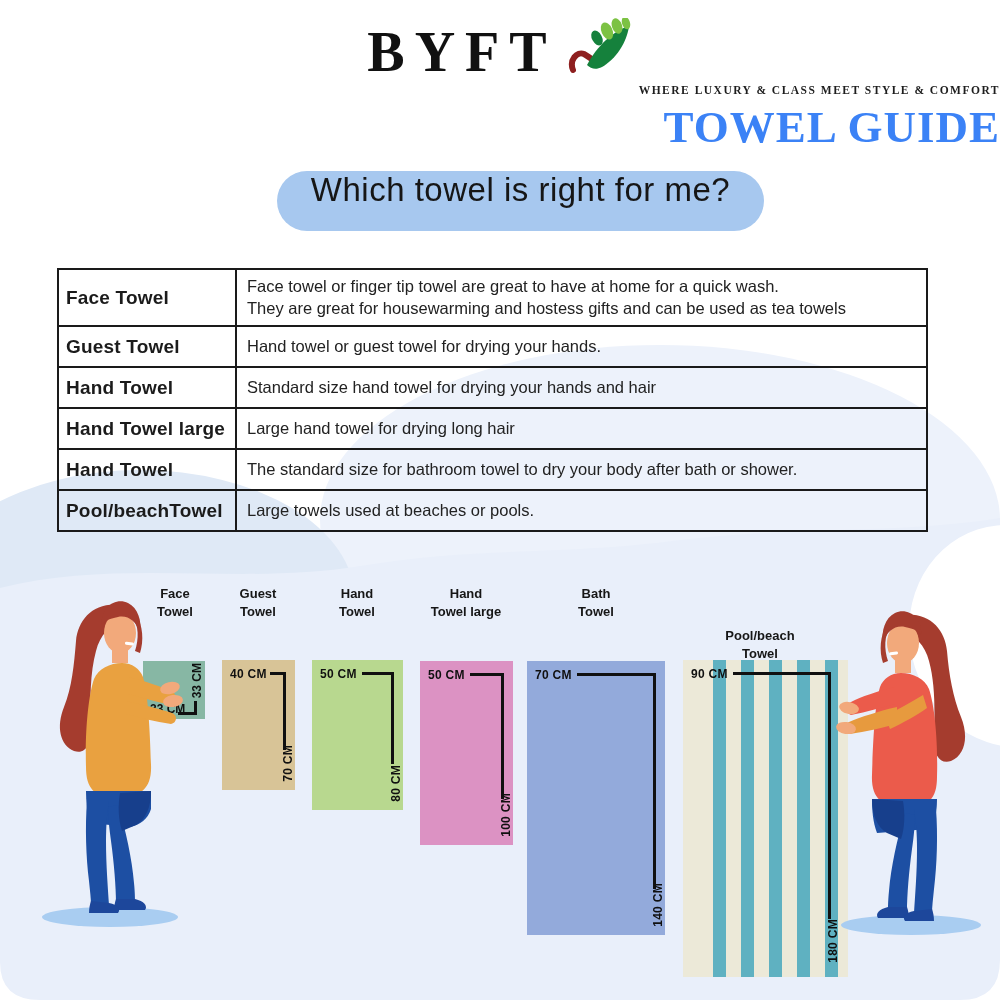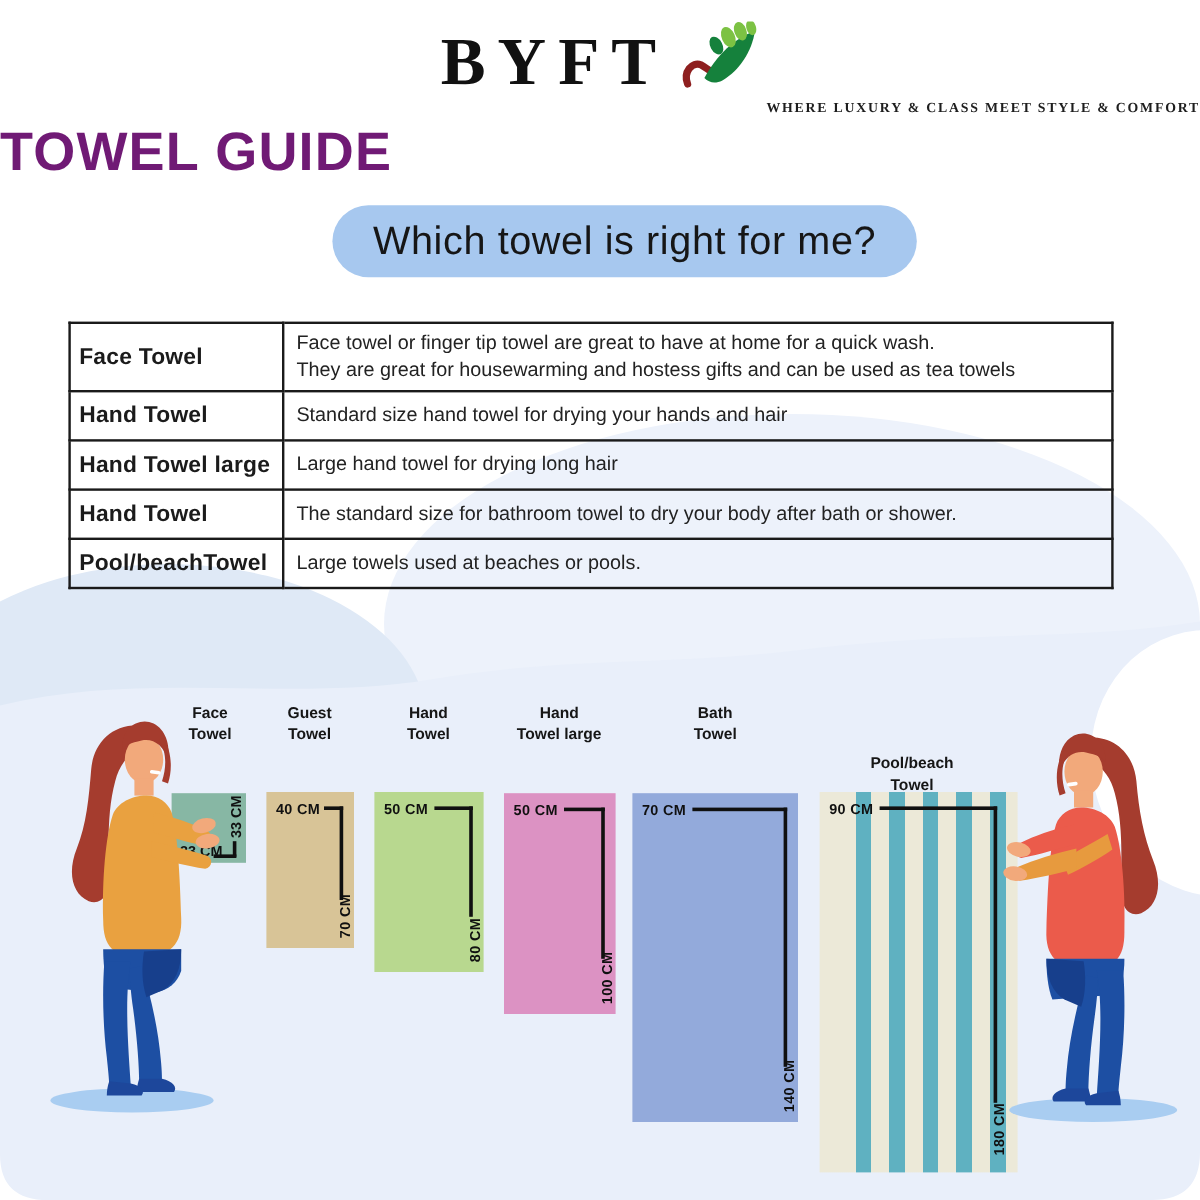--- a/index.html
+++ b/index.html
@@ -9,24 +9,24 @@
     font-family:"Liberation Sans", sans-serif; color:#1b1b1b; overflow:hidden;
   }
   
   .bg { position:absolute; inset:0; z-index:0; }
   
   .logo-row { position:absolute; top:20px; left:0; width:1000px; display:flex; justify-content:center; align-items:flex-start; gap:10px; z-index:2; }
   .logo-text { font-family:"Liberation Serif", serif; font-size:56px; font-weight:600; letter-spacing:10px; color:#111; line-height:1; padding-top:4px; }
   .leaf { width:66px; height:62px; margin-top:-2px; }
   .tagline { position:absolute; top:84px; left:0; width:1000px; text-align:right;
     font-family:"Liberation Serif", serif; font-size:11.5px; font-weight:600; letter-spacing:1.5px; color:#1e1e1e; z-index:2; }
-  .page-title { position:absolute; top:101px; left:0; width:1000px; text-align:left;
-    font-size:45px; font-weight:900; letter-spacing:1px; color:#701a75; z-index:2; }
+  .page-title { position:absolute; top:101px; left:0; width:1000px; text-align:right;
+    font-size:45px; font-weight:900; letter-spacing:1px; color:#3b82f6; z-index:2;font-family:Liberation Serif, serif; }
   .banner { position:absolute; top:171px; left:277px; width:487px; height:60px; background:#A7C8EF;
-    border-radius:32px; display:flex; align-items:center; justify-content:center; z-index:2; }
+    border-radius:32px; display:flex; align-items:flex-start; justify-content:center; z-index:2; }
   .banner span { font-size:33px; font-weight:400; letter-spacing:0.5px; color:#161616; }
   
   table.guide { position:absolute; left:57px; top:268px; width:871px; border-collapse:collapse; z-index:2; background:transparent; }
   table.guide td { border:2.5px solid #1a1a1a; vertical-align:middle; }
   td.c1 { width:178px; font-size:19px; font-weight:700; padding-left:7px; letter-spacing:0.2px; }
   td.c2 { font-size:16.5px; font-weight:400; padding-left:10px; line-height:1.32; color:#222; }
   tr.r1 td { height:57px; } tr.r td { height:41px; }
   
   .chart { position:absolute; left:0; top:545px; width:1000px; height:455px; z-index:3; }
   .t-label { position:absolute; width:150px; top:40px; text-align:center; font-size:13px; font-weight:700; line-height:1.35; color:#161616; }
@@ -76,20 +76,24 @@
 </div>
 
 <table class="guide">
   <tbody>
       <tr class="r1">
     <td class="c1">Face Towel</td>
     <td class="c2">
       <div>Face towel or finger tip towel are great to have at home for a quick wash.</div>
       <div>They are great for housewarming and hostess gifts and can be used as tea towels</div>
     </td>
+  </tr>
+  <tr class="r">
+    <td class="c1">Guest Towel</td>
+    <td class="c2">Hand towel or guest towel for drying your hands.</td>
   </tr>
   <tr class="r">
     <td class="c1">Hand Towel</td>
     <td class="c2">Standard size hand towel for drying your hands and hair</td>
   </tr>
   <tr class="r">
     <td class="c1">Hand Towel large</td>
     <td class="c2">Large hand towel for drying long hair</td>
   </tr>
   <tr class="r">

